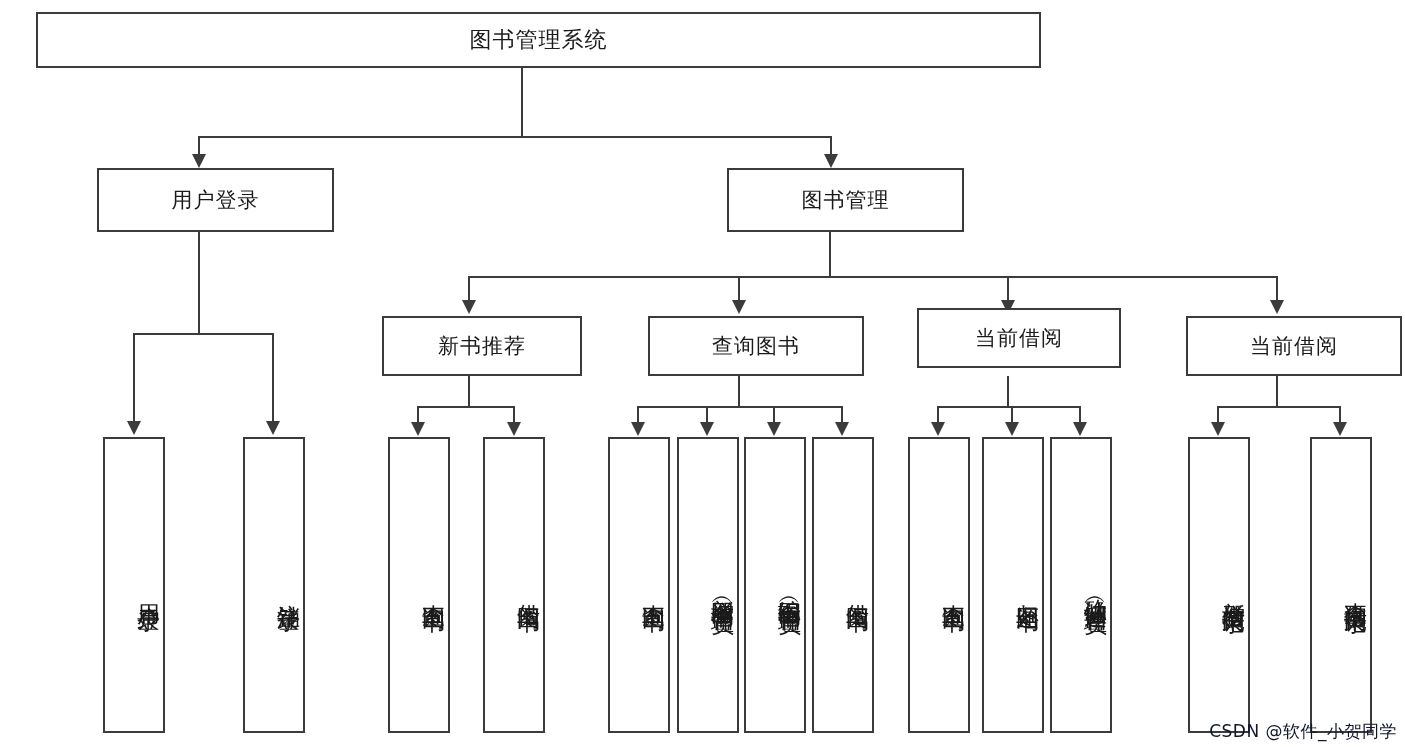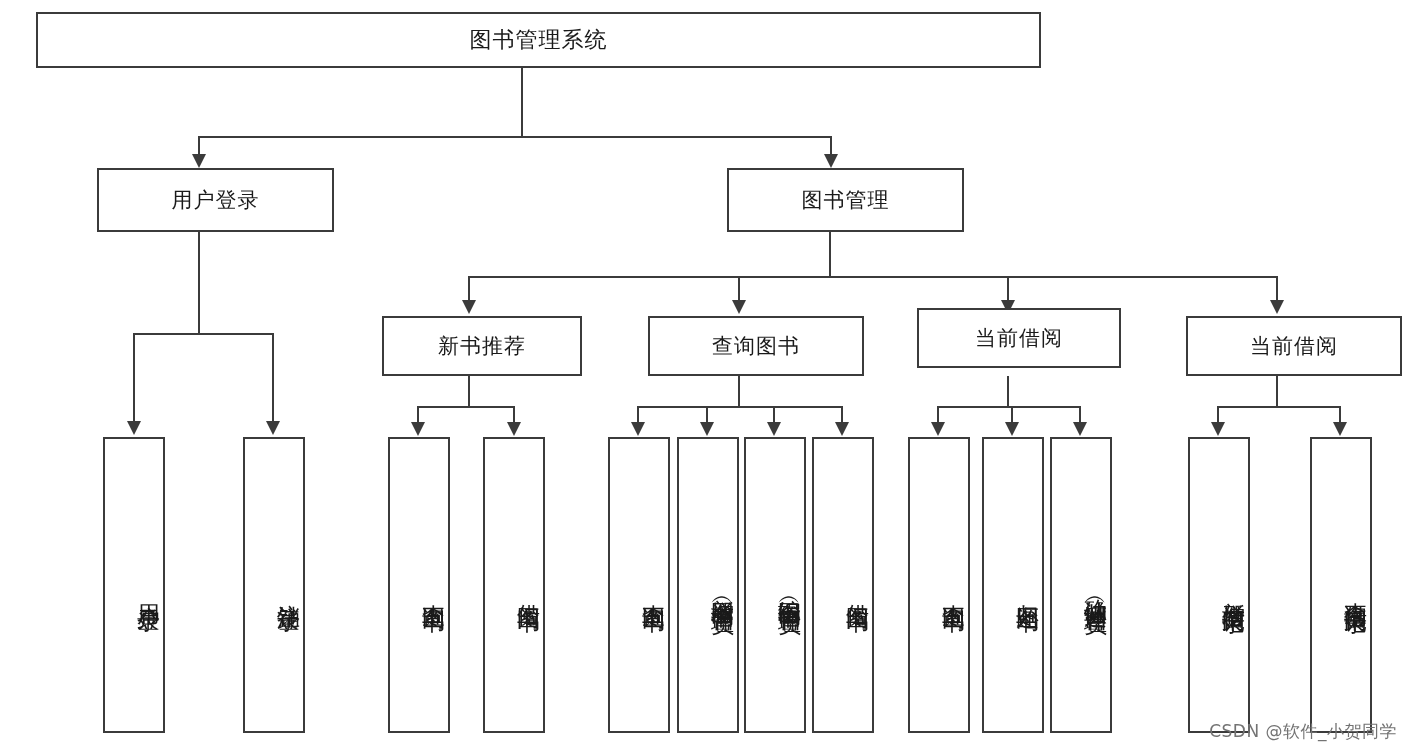--- a/index.html
+++ b/index.html
@@ -63,21 +63,21 @@
     height: 0;
     border-left: 7px solid transparent;
     border-right: 7px solid transparent;
     border-top: 14px solid #3b3b3b;
   }
   .watermark {
     position: absolute;
     right: 8px;
     bottom: 4px;
     font-size: 17px;
-    color: #737373;
+    color: #0f172a;
     white-space: nowrap;
     letter-spacing: 0.5px;
   }
 </style>
 </head>
 <body>
 
 <div id="canvas">
   <div id="edges-layer">
       <div class="edge edge-v" style="left: 521px; top: 68px; height: 68px;"></div>

